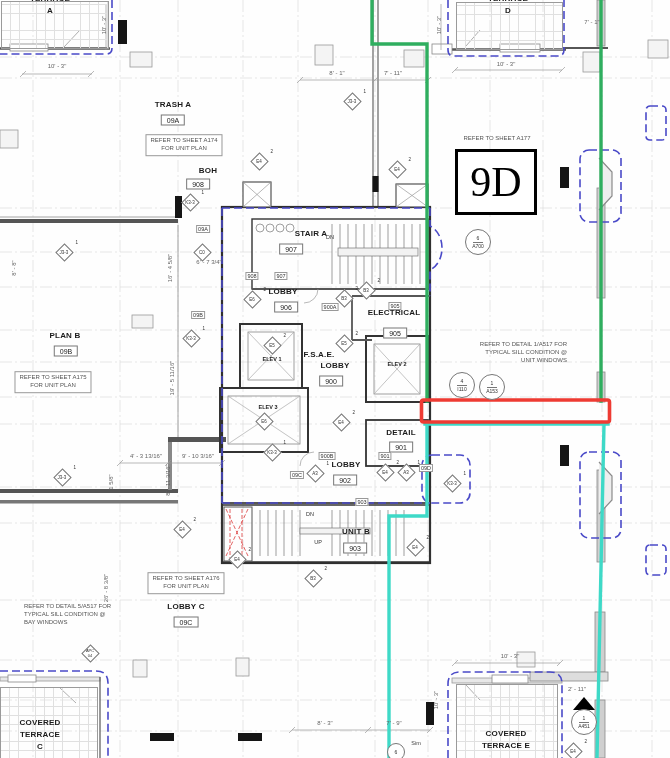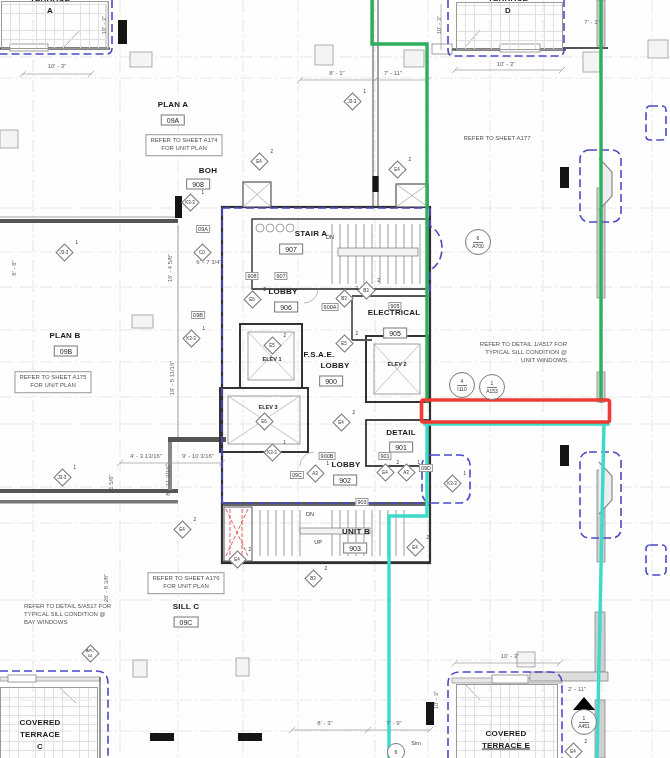--- a/index.html
+++ b/index.html
@@ -224,21 +224,21 @@
   <div class="hatch" style="left:1px;top:1px;width:106px;height:46px;"></div>
   <div class="hatch" style="left:456px;top:2px;width:105px;height:46px;"></div>
   <div class="hatch" style="left:0px;top:687px;width:96px;height:71px;"></div>
   <div class="hatch" style="left:456px;top:684px;width:100px;height:74px;"></div>
 
   <div class="abs ctr room" style="left:50px;top:-2px;">TERRACE</div>
   <div class="abs ctr room" style="left:50px;top:10px;">A</div>
   <div class="abs ctr room" style="left:508px;top:-2px;">TERRACE</div>
   <div class="abs ctr room" style="left:508px;top:10px;">D</div>
 
-  <div class="abs ctr room" style="left:173px;top:104px;">PLAN A</div>
+  <div class="abs ctr room" style="left:173px;top:104px;">TRASH A</div>
   <div class="abs ctr tagbox" style="left:173px;top:120px;">09A</div>
   <div class="abs ctr room" style="left:208px;top:170px;">BOH</div>
   <div class="abs ctr tagbox" style="left:198px;top:184px;">908</div>
 
   <div class="abs ctr room" style="left:292px;top:233px;padding-left:38px;">STAIR A</div>
   <div class="abs ctr tagbox" style="left:291px;top:249px;">907</div>
   <div class="abs ctr stair-dir" style="left:330px;top:237px;">DN</div>
 
   <div class="abs ctr room" style="left:283px;top:291px;">LOBBY</div>
   <div class="abs ctr tagbox" style="left:286px;top:307px;">906</div>
@@ -269,29 +269,30 @@
   <div class="abs ctr room" style="left:346px;top:464px;">LOBBY</div>
   <div class="abs ctr tagbox" style="left:345px;top:480px;">902</div>
 
   <div class="abs ctr room" style="left:356px;top:531px;">UNIT B</div>
   <div class="abs ctr tagbox" style="left:355px;top:548px;">903</div>
   <div class="abs ctr stair-dir" style="left:310px;top:514px;">DN</div>
   <div class="abs ctr stair-dir" style="left:318px;top:542px;">UP</div>
 
   <div class="abs ctr room" style="left:65px;top:335px;">PLAN B</div>
   <div class="abs ctr tagbox" style="left:66px;top:351px;">09B</div>
-  <div class="abs ctr room" style="left:186px;top:606px;">SILL C</div>
+  <div class="abs ctr room" style="left:186px;top:606px;">LOBBY C</div>
   <div class="abs ctr tagbox" style="left:186px;top:622px;">09C</div>
 
   <div class="abs ctr room" style="left:40px;top:722px;">COVERED</div>
   <div class="abs ctr room" style="left:40px;top:734px;">TERRACE</div>
   <div class="abs ctr room" style="left:40px;top:746px;">C</div>
   <div class="abs ctr room" style="left:506px;top:733px;">COVERED</div>
-  <div class="abs ctr room" style="left:506px;top:745px;text-decoration:underline;">TERRACE E</div>
-
+  <div class="abs ctr room" style="left:506px;top:745px;">TERRACE E</div>
+
+  <div class="abs big" style="left:455px;top:149px;width:76px;height:60px;">9D</div>
 
   <div class="abs ctr note notebox" style="left:184px;top:145px;">
     <div>REFER TO SHEET A174</div>
     <div>FOR UNIT PLAN</div>
   </div>
   <div class="abs ctr note notebox" style="left:53px;top:382px;">
     <div>REFER TO SHEET A175</div>
     <div>FOR UNIT PLAN</div>
   </div>
   <div class="abs ctr note notebox" style="left:186px;top:583px;">

